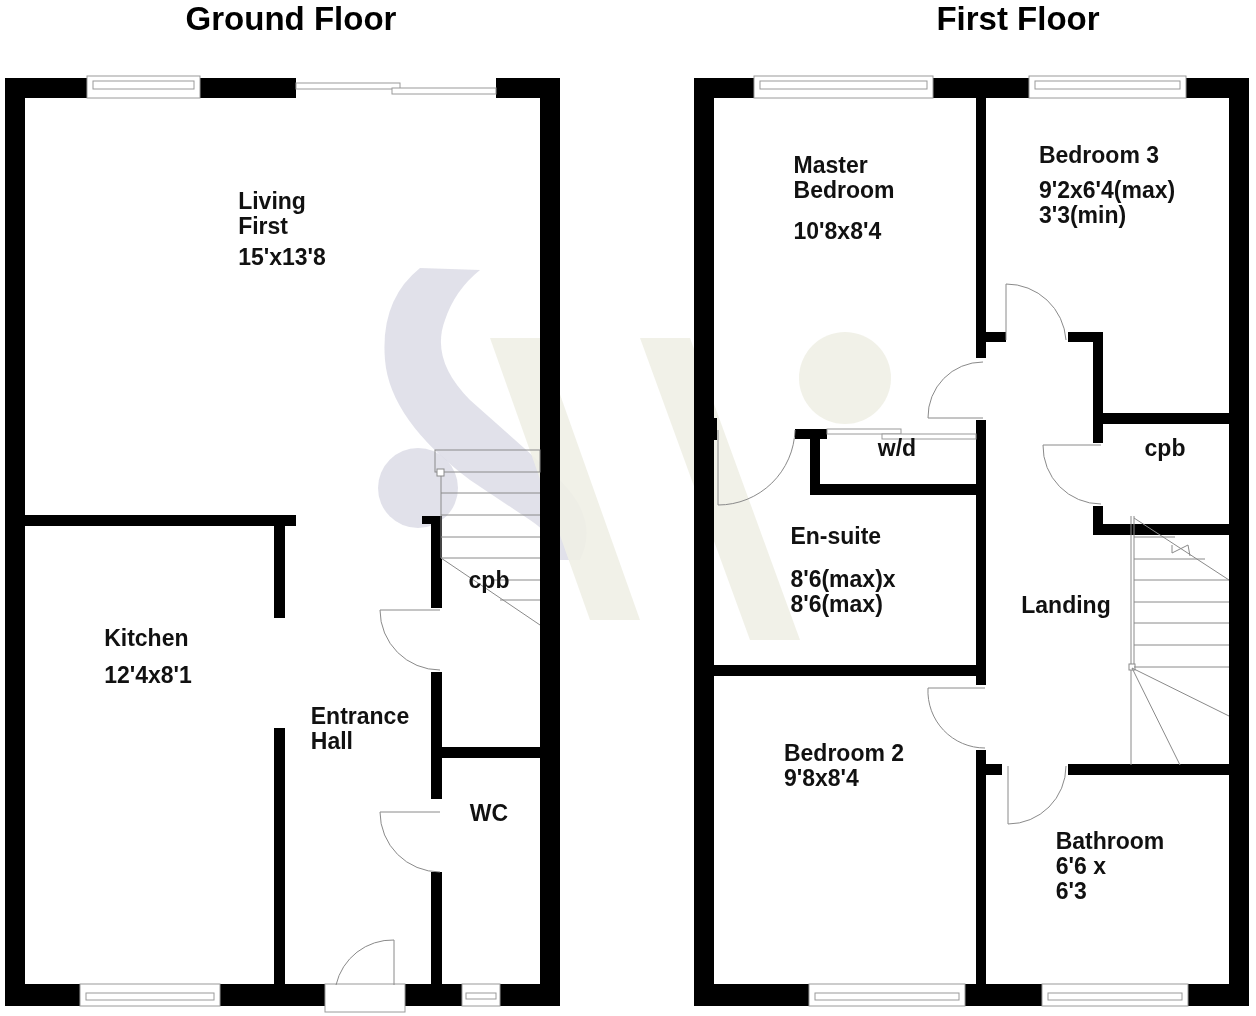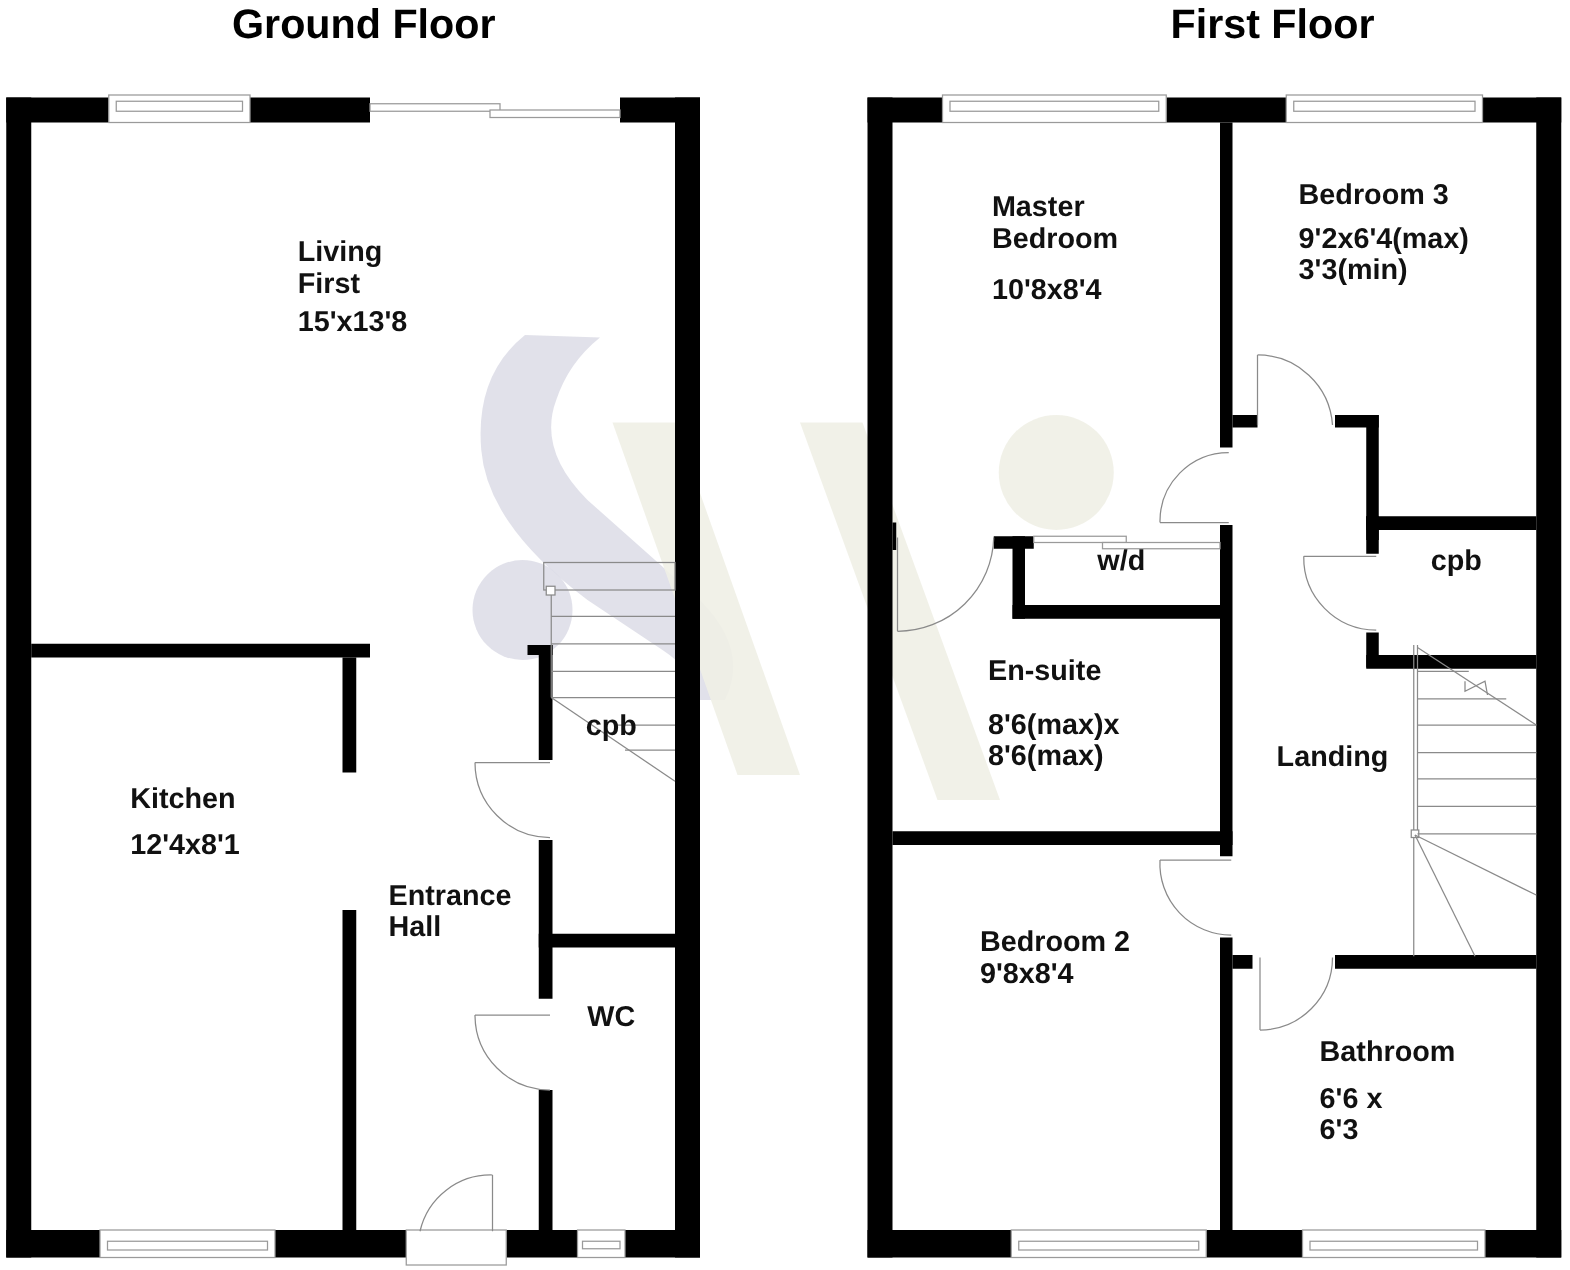--- a/index.html
+++ b/index.html
@@ -239,15 +239,15 @@
   <div>Landing</div>
 </div>
 
 <div class="lbl" style="left:844px; top:741px;">
   <div>Bedroom 2</div>
   <div>9'8x8'4</div>
 </div>
 
 <div class="lbl" style="left:1110px; top:829px;">
   <div>Bathroom</div>
-  <div style="margin-top:12px">6'6 x</div>
+  <div style="margin-top:0">6'6 x</div>
   <div>6'3</div>
 </div>
 
 </body></html>

